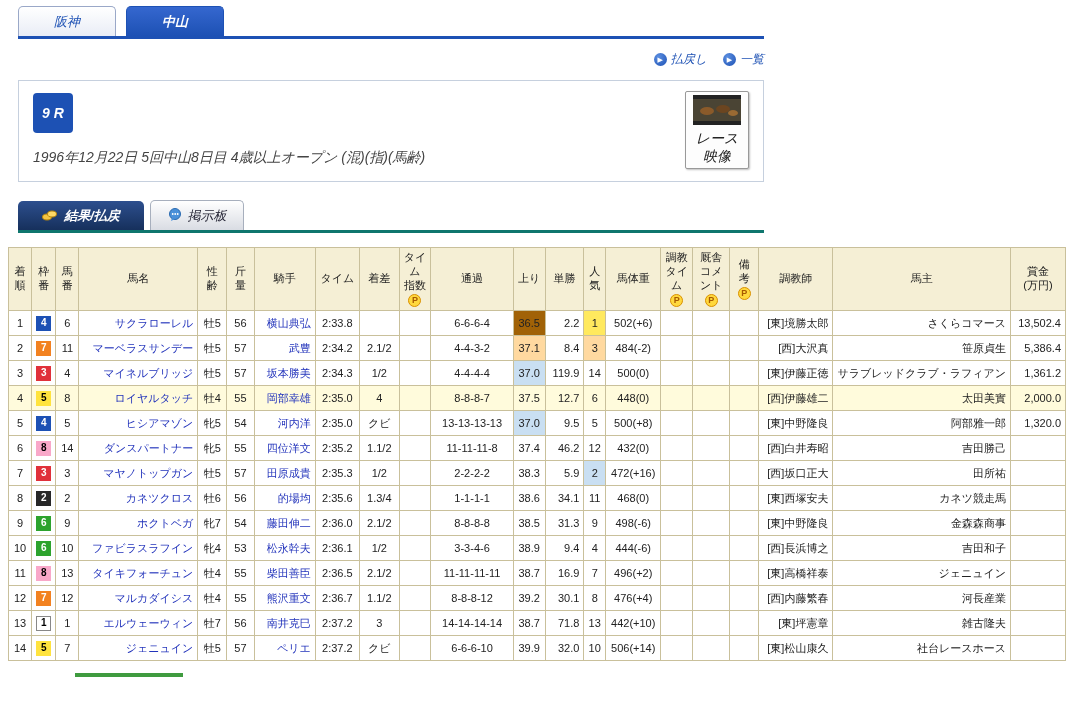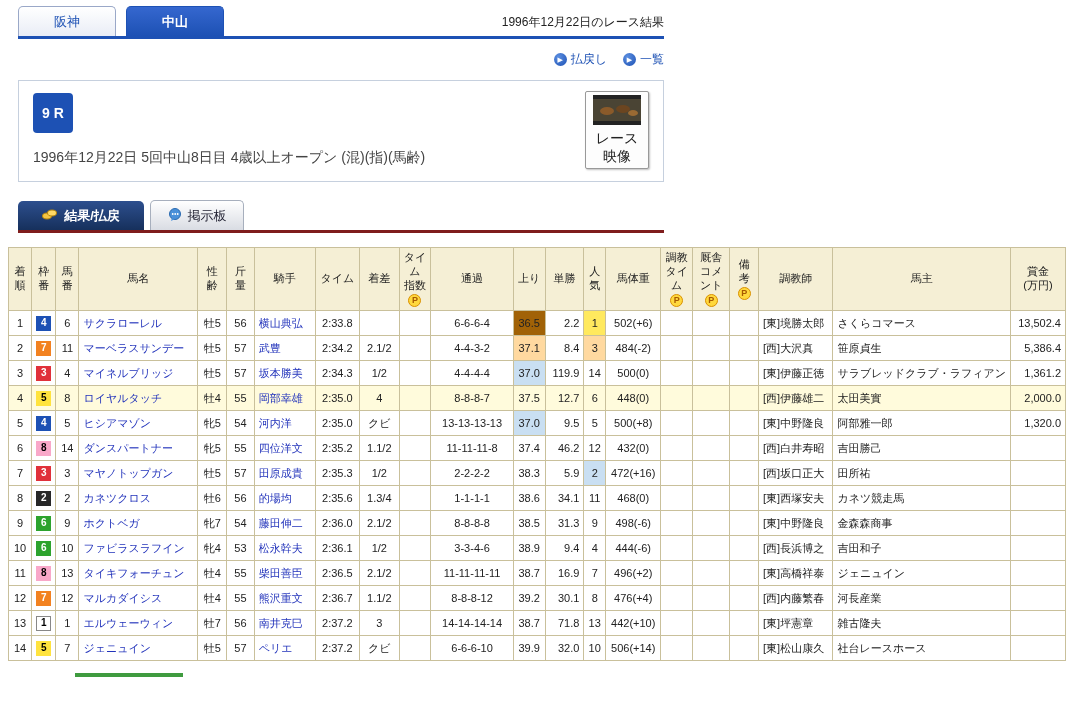--- a/index.html
+++ b/index.html
@@ -1,20 +1,20 @@
 <!DOCTYPE html>
 <html><head>
 <meta charset="utf-8">
 <style>
   *{box-sizing:border-box;}
   html,body{margin:0;padding:0;}
   body{width:1066px;height:706px;overflow:hidden;background:#fff;
        font-family:"Liberation Sans","DejaVu Sans",sans-serif;color:#222;}
 
-  .top-section{width:646px;margin:6px 0 0 18px;}
+  .top-section{width:746px;margin:6px 0 0 18px;font-style:italic;}
 
   
   .venue-bar{display:flex;align-items:flex-end;border-bottom:3px solid #1d51b4;}
   .venue-tab{min-width:98px;text-align:center;padding:6px 0 5px;font-size:13px;color:#1d51b4;
              background:linear-gradient(#ffffff,#e9edf6);border:1px solid #9aa8c8;border-bottom:none;
              border-radius:5px 5px 0 0;margin-right:10px;cursor:pointer;}
   .venue-tab.active{background:linear-gradient(#3567cf,#1d51b4);color:#fff;font-weight:bold;border-color:#1d51b4;}
   .date-title{margin-left:auto;font-size:12px;color:#222;padding-bottom:5px;}
 
   
@@ -36,35 +36,35 @@
               display:flex;align-items:center;justify-content:center;font-size:14px;font-weight:bold;}
   .race-title{font-size:16px;font-weight:bold;color:#111;}
   .race-cond{font-size:11px;margin-top:5px;color:#222;}
   .past-link{display:inline-block;font-size:11px;color:#c2242c;margin-top:7px;cursor:pointer;text-decoration:none;}
   .race-meta{font-size:14px;color:#444;margin-top:16px;}
   .video-btn{position:absolute;top:10px;right:14px;width:64px;padding:3px 3px 2px;border:1px solid #999;
              border-radius:2px;background:#fdfdfd;box-shadow:1px 1px 2px rgba(0,0,0,.25);text-align:center;cursor:pointer;}
   .video-label{font-size:14px;color:#222;margin-top:1px;}
 
   
-  .section-tabs{display:flex;align-items:center;margin-top:18px;border-bottom:3px solid #7f1d1d;}
+  .section-tabs{display:flex;align-items:flex-end;margin-top:18px;border-bottom:3px solid #0f766e;}
   .section-tab{display:flex;align-items:center;gap:6px;font-size:13px;padding:6px 16px 5px;
                border-radius:5px 5px 0 0;margin-right:6px;cursor:pointer;}
   .section-tab.active{background:linear-gradient(#2d4f8e,#16305c);color:#fff;font-weight:bold;min-width:126px;justify-content:center;}
   .section-tab.inactive{background:linear-gradient(#ffffff,#d9dce3);border:1px solid #a7afbd;border-bottom:none;
                         color:#223;min-width:94px;justify-content:center;}
 
   
   table{border-collapse:collapse;margin:14px 0 0 8px;font-size:11px;}
   th,td{border:1px solid #c9c09b;padding:2px 4px;text-align:center;white-space:nowrap;height:25px;}
   th{background:#f5efd5;font-weight:normal;line-height:1.25;vertical-align:middle;padding:3px 3px;}
   .th-label{white-space:pre-line;display:block;}
   .p-icon{display:inline-flex;width:13px;height:13px;border-radius:50%;background:#ffd83d;border:1px solid #d99000;
           color:#a85a00;font-size:9px;font-weight:bold;align-items:center;justify-content:center;margin-top:2px;}
-  td.c-horse,td.c-jockey,td.c-trainer,td.c-owner{text-align:left;}
+  td.c-horse,td.c-jockey,td.c-trainer,td.c-owner{text-align:right;}
   td.c-prize,td.c-odds{text-align:right;}
   a.tbl-link{color:#2233bb;text-decoration:none;cursor:pointer;}
 
   .c-pos{width:24px}.c-waku{width:24px}.c-num{width:24px}.c-horse{width:122px}.c-sexage{width:30px}
   .c-weight{width:30px}.c-jockey{width:64px}.c-time{width:46px}.c-margin{width:42px}.c-timeidx{width:36px}
   .c-passing{width:88px}.c-agari{width:32px}.c-odds{width:40px}.c-pop{width:22px}.c-hweight{width:56px}
   .c-traintime{width:36px}.c-comment{width:44px}.c-remark{width:32px}.c-trainer{width:76px}
   .c-owner{width:140px}.c-prize{width:56px}
 
   .waku{display:inline-flex;width:15px;height:15px;align-items:center;justify-content:center;
@@ -90,21 +90,20 @@
 </style>
 </head>
 <body>
 
 <div class="page">
   <div class="top-section">
 
     <div class="venue-bar">
       <div class="venue-tab">阪神</div>
       <div class="venue-tab active">中山</div>
-      <div class="date-title">1996年12月22日のレース結果</div>
     </div>
 
     <div class="race-nav">
       <div id="quick-links" class="quick-links">
           <div class="quick-link">
             <span class="circle-arrow">▶</span>
             <span>払戻し</span>
           </div>
           <div class="quick-link">
             <span class="circle-arrow">▶</span>

